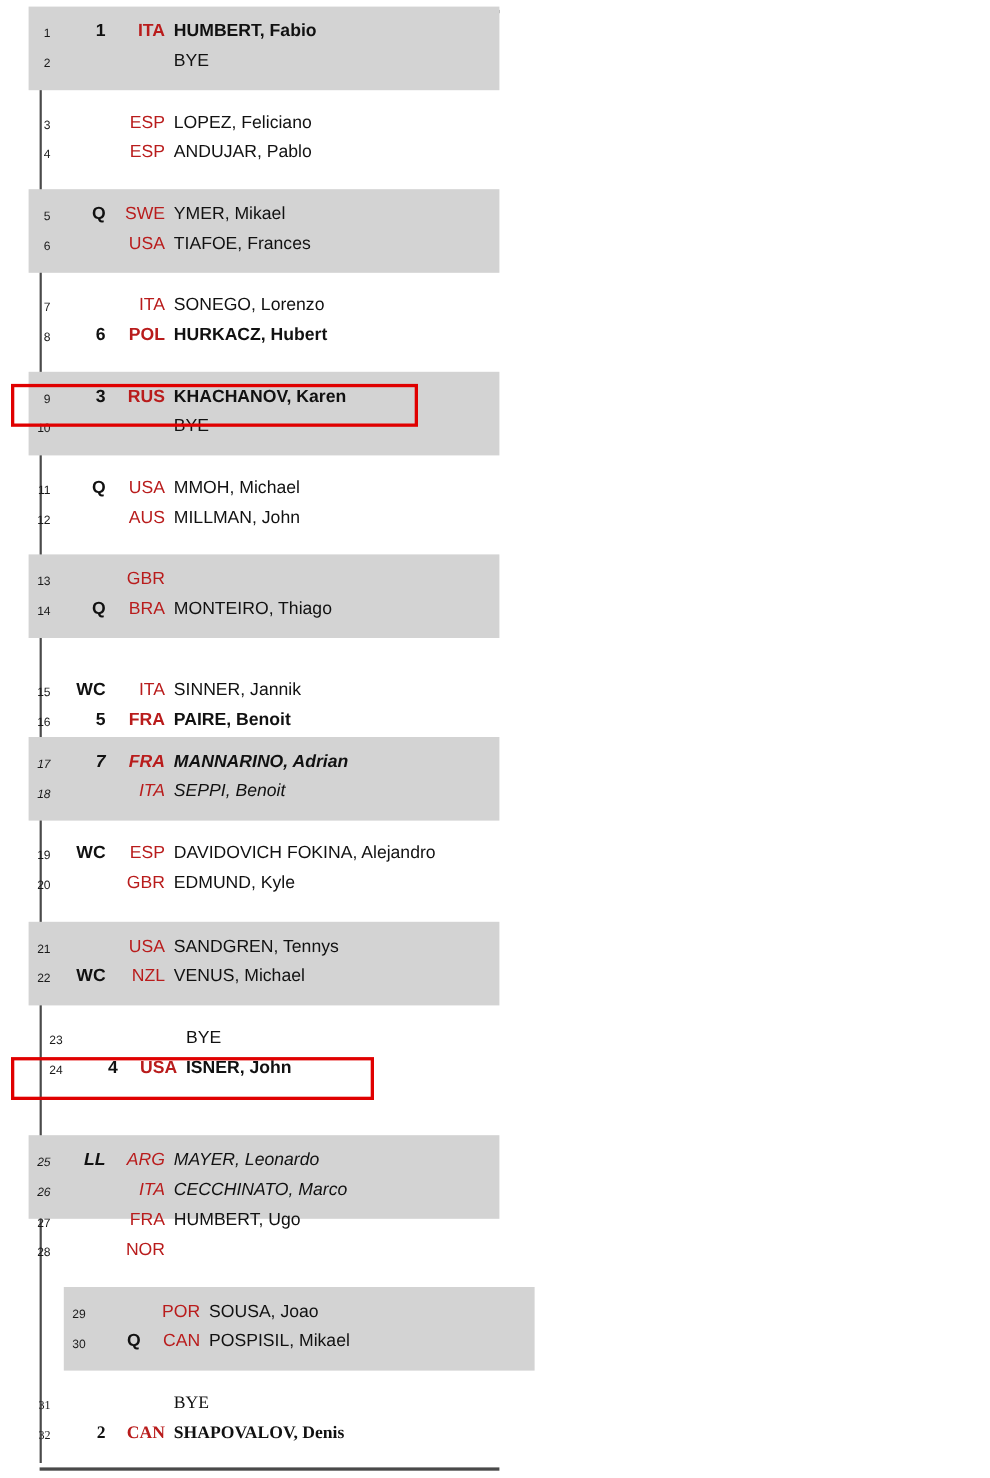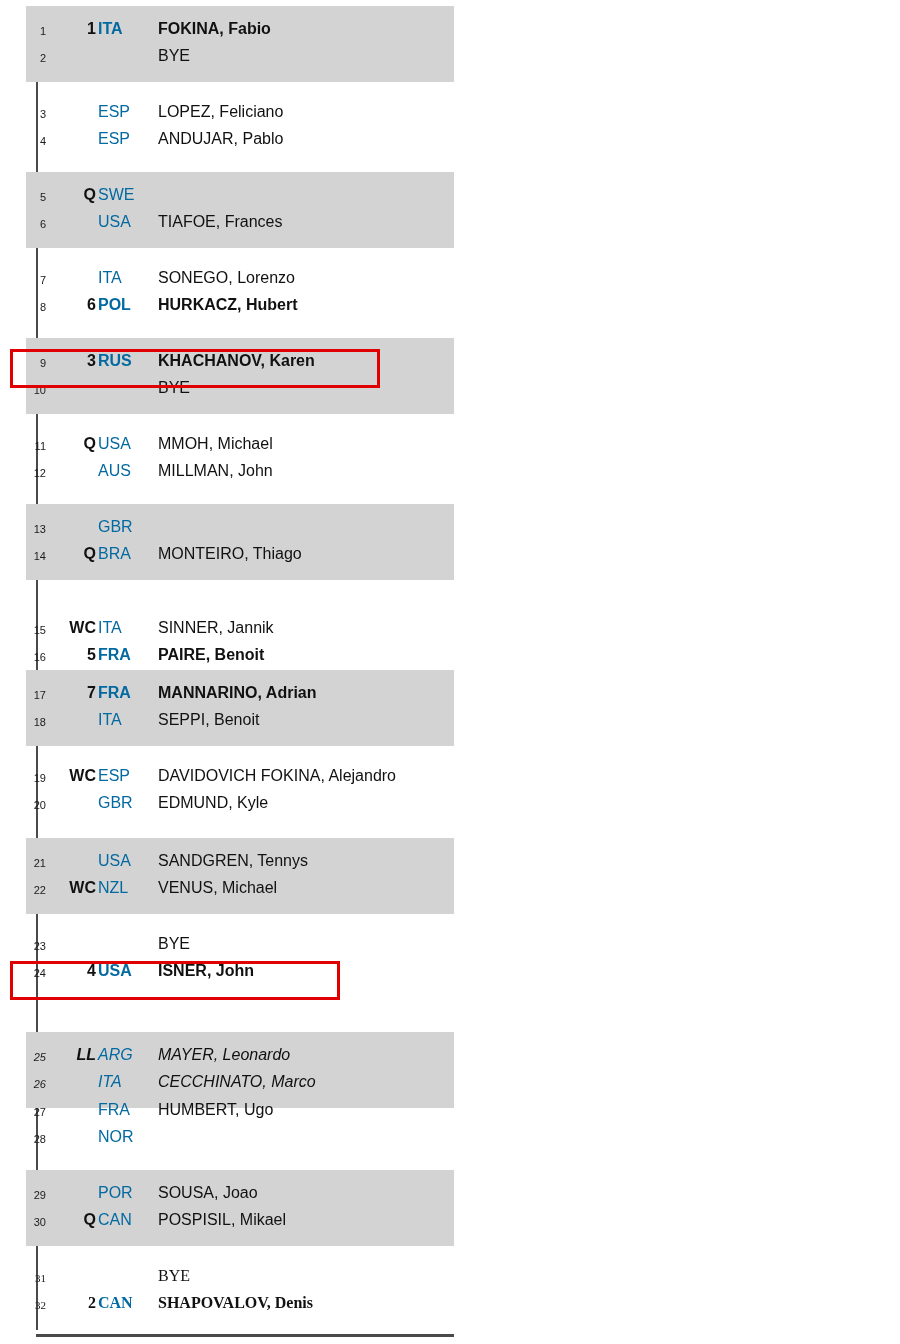--- a/index.html
+++ b/index.html
@@ -86,23 +86,23 @@
     font-size: 16px;
     font-weight: bold;
     color: #111;
     line-height: 20px;
   }
   .ctry {
     position: absolute;
     left: 72px;
     top: 2px;
     width: 52px;
-    text-align: left;
+    text-align: right;
     font-size: 16px;
-    color: #0369a1;
+    color: #b91c1c;
     line-height: 20px;
   }
   .name {
     position: absolute;
     left: 132px;
     top: 2px;
     width: 300px;
     text-align: left;
     font-size: 16px;
     color: #111;
@@ -125,21 +125,21 @@
 <div id="draw">
   <div class="toprule"></div>
   <div class="vrule"></div>
   <div class="bottomrule"></div>
 
   <div class="pair shaded" style="top:6px;">
     <div class="row r1 bold">
       <span class="idx">1</span>
       <span class="seed">1</span>
       <span class="ctry">ITA</span>
-      <span class="name">FOKINA, Fabio</span>
+      <span class="name">HUMBERT, Fabio</span>
     </div>
     <div class="row r2">
       <span class="idx">2</span>
       <span class="seed"></span>
       <span class="ctry"></span>
       <span class="name">BYE</span>
     </div>
   </div>
 
   <div class="pair" style="top:89px;">
@@ -155,20 +155,21 @@
       <span class="ctry">ESP</span>
       <span class="name">ANDUJAR, Pablo</span>
     </div>
   </div>
 
   <div class="pair shaded" style="top:172px;">
     <div class="row r1">
       <span class="idx">5</span>
       <span class="seed">Q</span>
       <span class="ctry">SWE</span>
+      <span class="name">YMER, Mikael</span>
     </div>
     <div class="row r2">
       <span class="idx">6</span>
       <span class="seed"></span>
       <span class="ctry">USA</span>
       <span class="name">TIAFOE, Frances</span>
     </div>
   </div>
 
   <div class="pair" style="top:255px;">
@@ -238,21 +239,21 @@
       <span class="name">SINNER, Jannik</span>
     </div>
     <div class="row r2 bold">
       <span class="idx">16</span>
       <span class="seed">5</span>
       <span class="ctry">FRA</span>
       <span class="name">PAIRE, Benoit</span>
     </div>
   </div>
 
-  <div class="pair shaded" style="top:670px;">
+  <div class="pair shaded" style="top:670px;font-style:italic;">
     <div class="row r1 bold">
       <span class="idx">17</span>
       <span class="seed">7</span>
       <span class="ctry">FRA</span>
       <span class="name">MANNARINO, Adrian</span>
     </div>
     <div class="row r2">
       <span class="idx">18</span>
       <span class="seed"></span>
       <span class="ctry">ITA</span>
@@ -283,21 +284,21 @@
       <span class="name">SANDGREN, Tennys</span>
     </div>
     <div class="row r2">
       <span class="idx">22</span>
       <span class="seed">WC</span>
       <span class="ctry">NZL</span>
       <span class="name">VENUS, Michael</span>
     </div>
   </div>
 
-  <div class="pair" style="top:921px;">
+  <div class="pair" style="top:921px;margin-left:11px;">
     <div class="row r1">
       <span class="idx">23</span>
       <span class="seed"></span>
       <span class="ctry"></span>
       <span class="name">BYE</span>
     </div>
     <div class="row r2 bold">
       <span class="idx">24</span>
       <span class="seed">4</span>
       <span class="ctry">USA</span>
@@ -327,21 +328,21 @@
       <span class="ctry">FRA</span>
       <span class="name">HUMBERT, Ugo</span>
     </div>
     <div class="row r2">
       <span class="idx">28</span>
       <span class="seed"></span>
       <span class="ctry">NOR</span>
     </div>
   </div>
 
-  <div class="pair shaded" style="top:1170px;">
+  <div class="pair shaded" style="top:1170px;margin-left:32px;">
     <div class="row r1">
       <span class="idx">29</span>
       <span class="seed"></span>
       <span class="ctry">POR</span>
       <span class="name">SOUSA, Joao</span>
     </div>
     <div class="row r2">
       <span class="idx">30</span>
       <span class="seed">Q</span>
       <span class="ctry">CAN</span>

